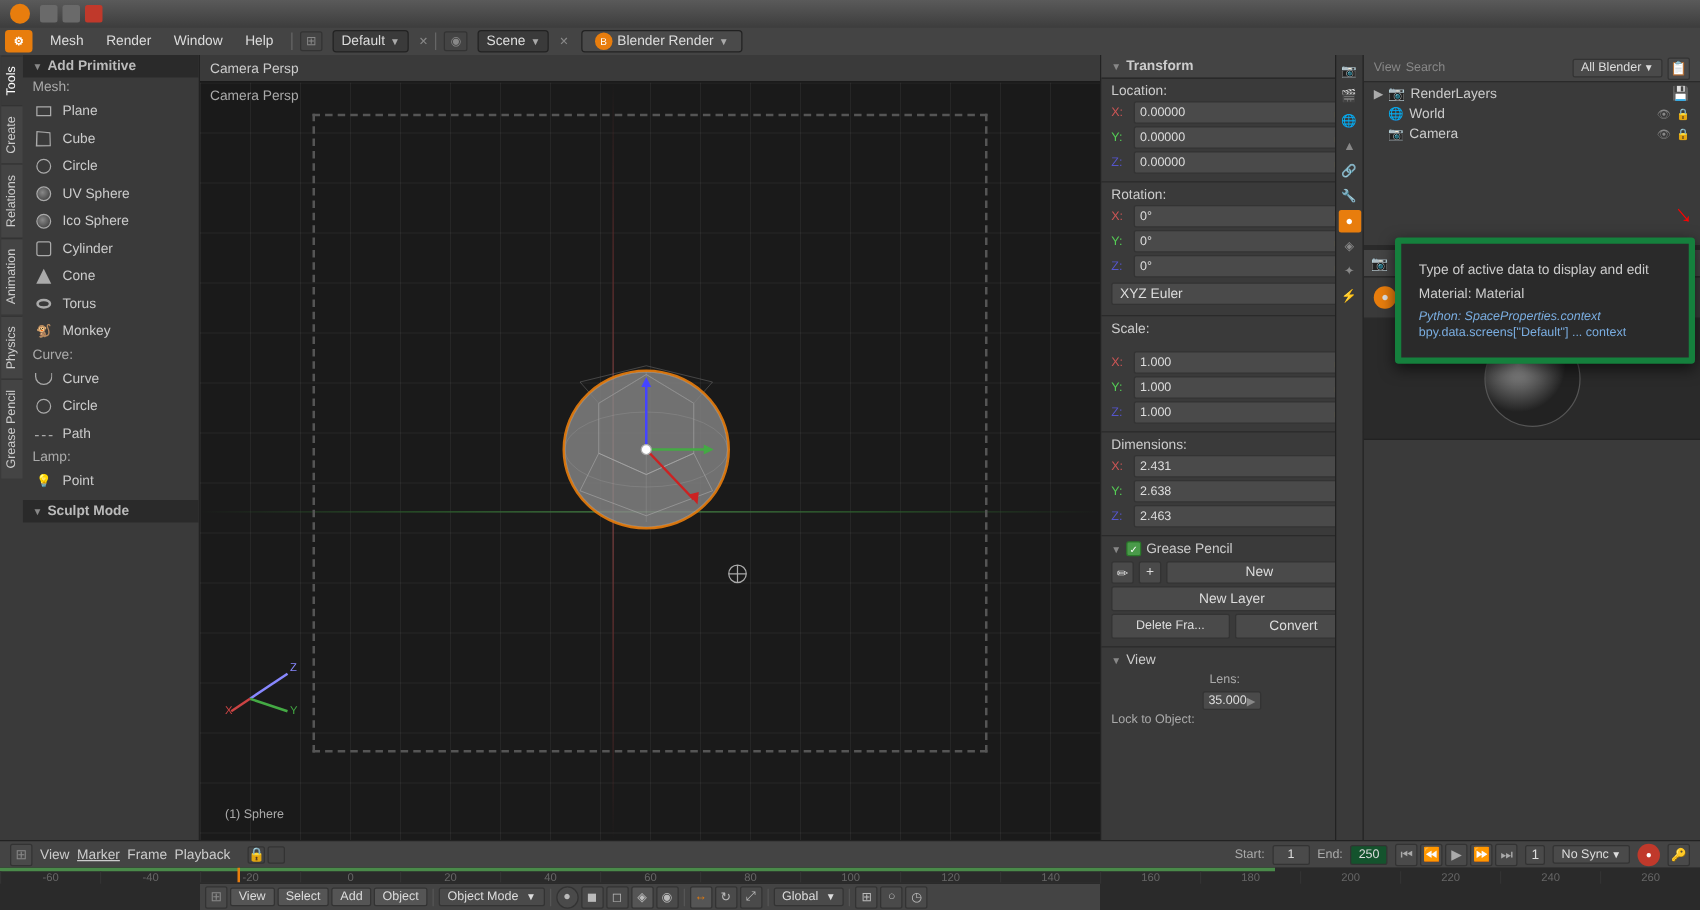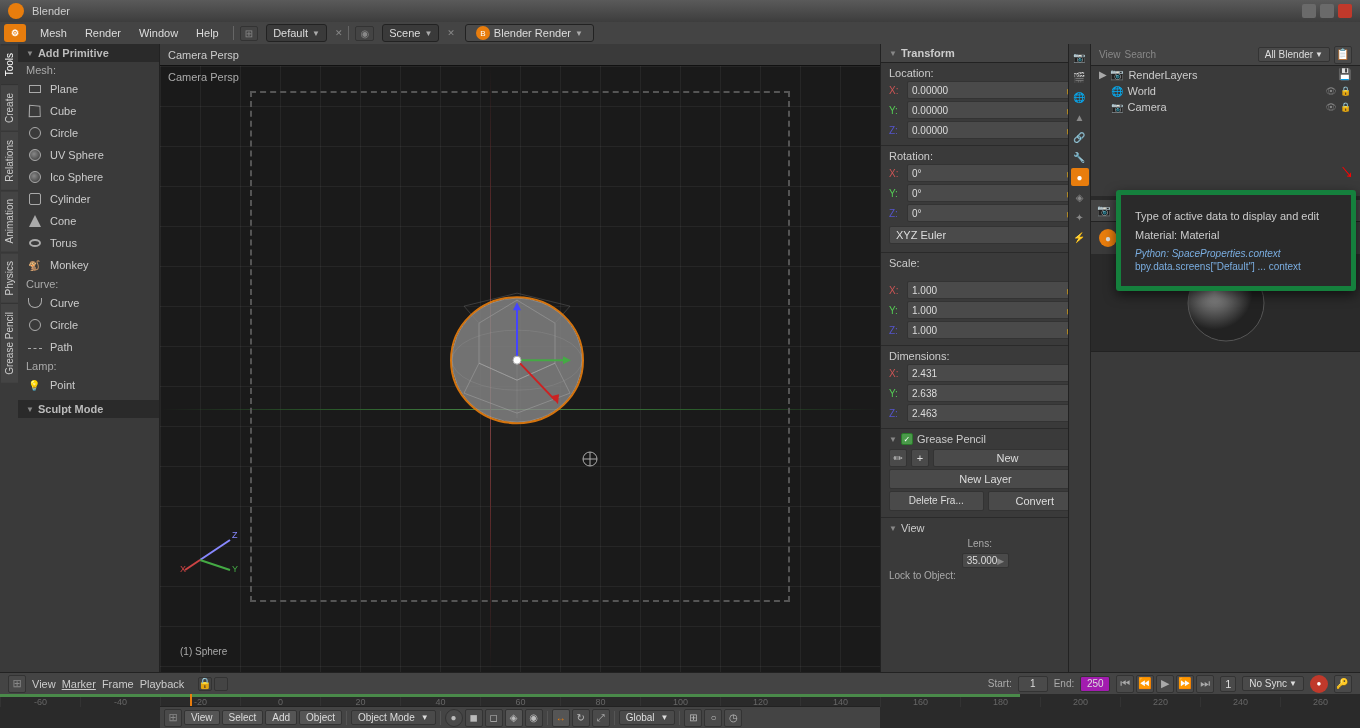--- a/index.html
+++ b/index.html
@@ -351,21 +351,20 @@
       display: flex; align-items: center; justify-content: center;
       color: white; font-size: 8px;
     }
 
   </style>
 </head>
 <body>
 
 <div class="title-bar">
   <div class="title-bar-logo"></div>
-  <span class="title-bar-text">Blender</span>
   <div class="title-bar-controls">
     <div class="title-btn minimize"></div>
     <div class="title-btn maximize"></div>
     <div class="title-btn close"></div>
   </div>
 </div>
 
 <div class="menu-bar">
   <div class="menu-logo-btn">⚙</div>
   <span class="menu-item">Mesh</span>
@@ -858,21 +857,21 @@
     <span style="color:#ccc;font-size:11px;cursor:pointer;">Playback</span>
     <div style="display:flex;align-items:center;gap:2px;margin-left:8px;">
       <div style="width:14px;height:14px;background:#444;border:1px solid #333;border-radius:2px;display:flex;align-items:center;justify-content:center;">🔒</div>
       <div style="width:14px;height:14px;background:#444;border:1px solid #333;border-radius:2px;"></div>
     </div>
     <div style="flex:1;"></div>
 
     <span style="color:#aaa;font-size:10px;">Start:</span>
     <div style="background:#4a4a4a;border:1px solid #333;border-radius:2px;width:30px;height:16px;display:flex;align-items:center;justify-content:center;color:#ddd;font-size:10px;">1</div>
     <span style="color:#aaa;font-size:10px;">End:</span>
-    <div style="background:#a21caf;border:1px solid #333;border-radius:2px;width:30px;height:16px;display:flex;align-items:center;justify-content:center;color:#ddd;font-size:10px;">250</div>
+    <div style="background:#14532d;border:1px solid #333;border-radius:2px;width:30px;height:16px;display:flex;align-items:center;justify-content:center;color:#ddd;font-size:10px;">250</div>
 
     <div style="display:flex;align-items:center;gap:2px;">
       <div style="width:18px;height:18px;background:#4a4a4a;border:1px solid #333;border-radius:2px;display:flex;align-items:center;justify-content:center;cursor:pointer;color:#aaa;">⏮</div>
       <div style="width:18px;height:18px;background:#4a4a4a;border:1px solid #333;border-radius:2px;display:flex;align-items:center;justify-content:center;cursor:pointer;color:#aaa;">⏪</div>
       <div style="width:18px;height:18px;background:#4a4a4a;border:1px solid #333;border-radius:2px;display:flex;align-items:center;justify-content:center;cursor:pointer;color:#aaa;">▶</div>
       <div style="width:18px;height:18px;background:#4a4a4a;border:1px solid #333;border-radius:2px;display:flex;align-items:center;justify-content:center;cursor:pointer;color:#aaa;">⏩</div>
       <div style="width:18px;height:18px;background:#4a4a4a;border:1px solid #333;border-radius:2px;display:flex;align-items:center;justify-content:center;cursor:pointer;color:#aaa;">⏭</div>
     </div>
     <div style="background:#4a4a4a;border:1px solid #333;border-radius:2px;width:16px;height:16px;display:flex;align-items:center;justify-content:center;">1</div>
 

